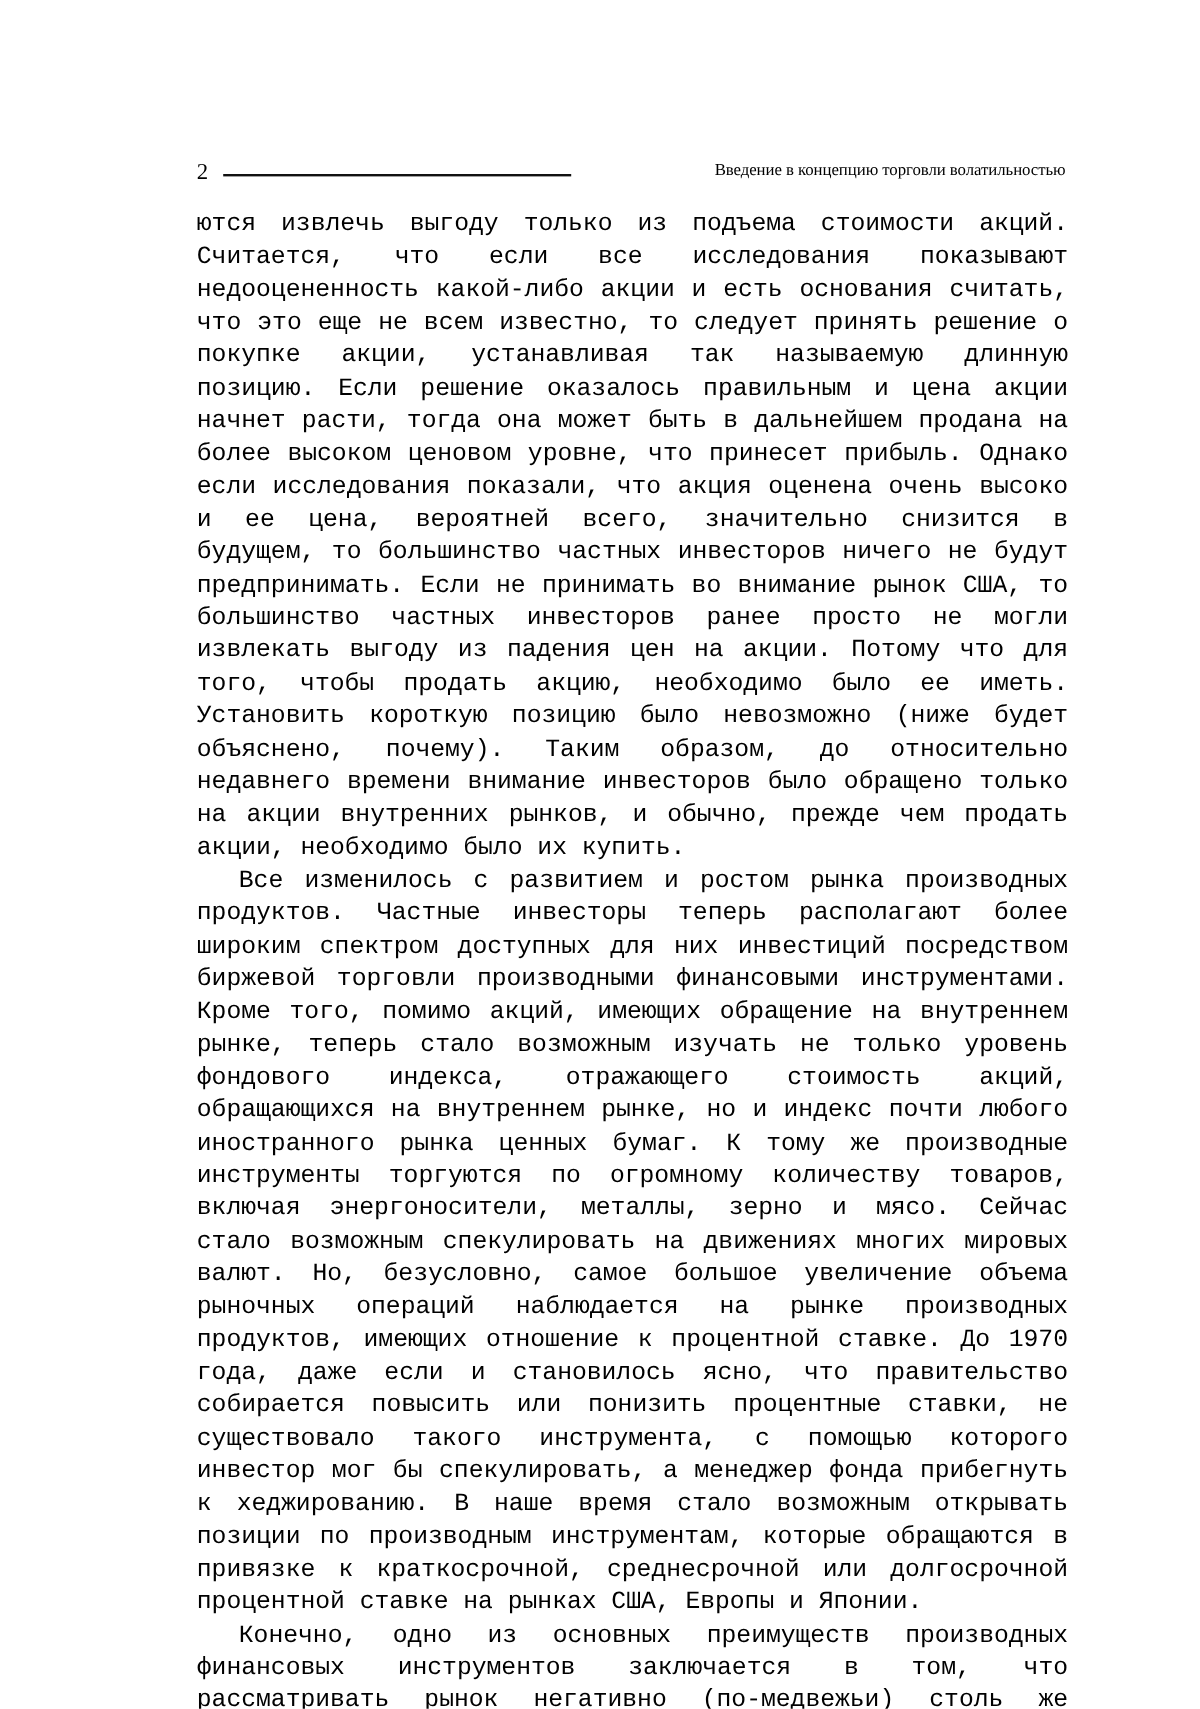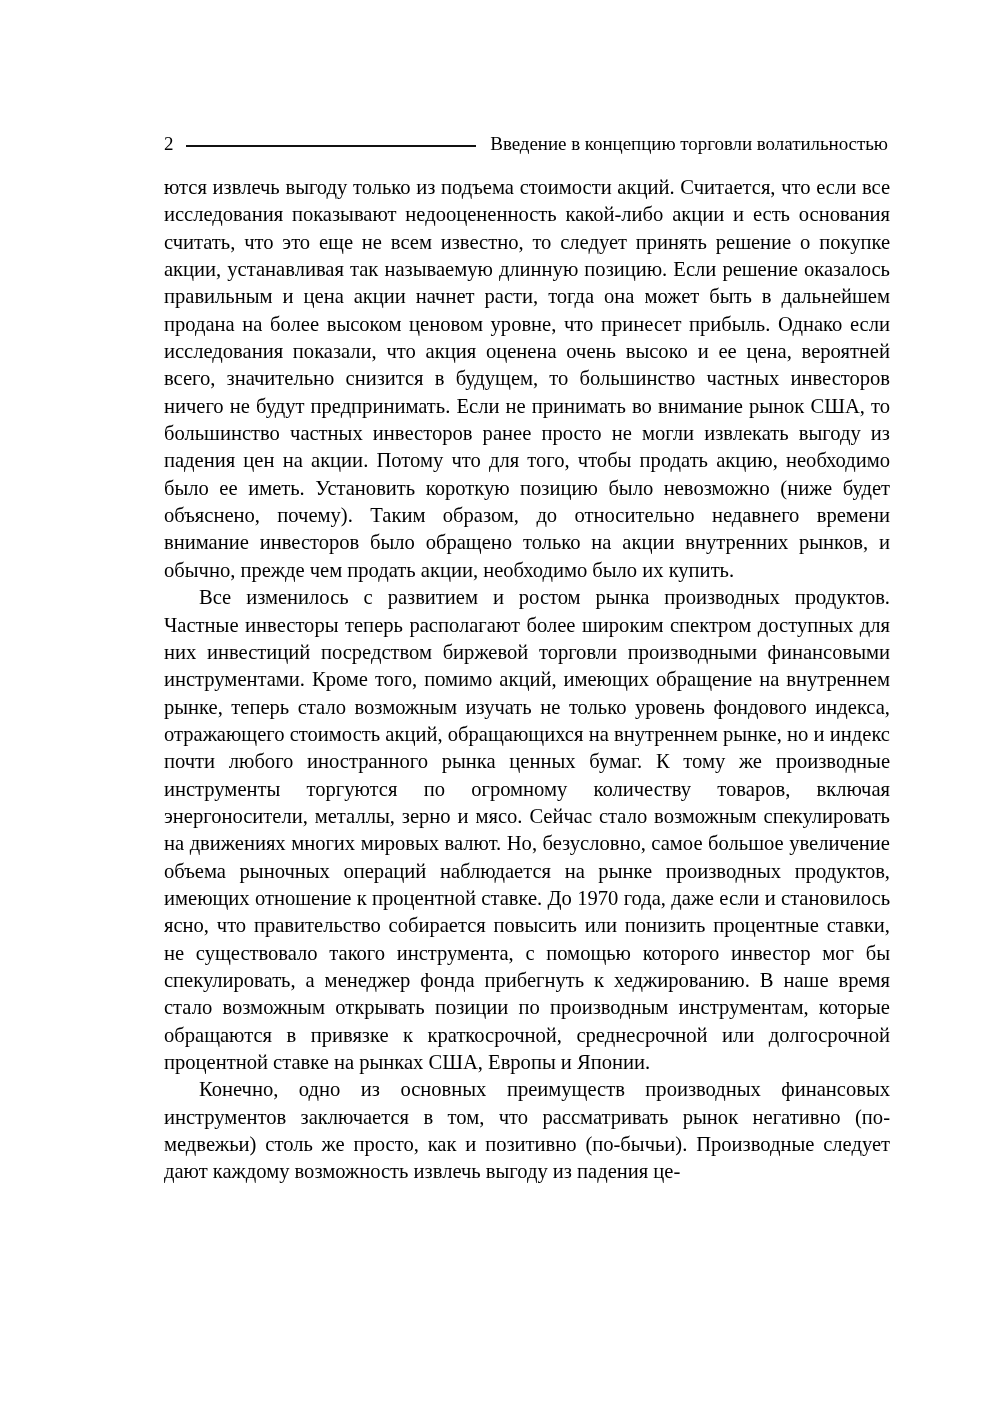--- a/index.html
+++ b/index.html
@@ -44,21 +44,21 @@
   }
   .head-rule {
     flex: 0 0 290px;
     height: 2px;
     background: #111111;
     margin-top: 6px;
   }
   .head-title {
     flex: 1 1 auto;
     text-align: right;
-    font-size: 19px;
+    font-size: 14px;
     line-height: 1;
     white-space: nowrap;
     letter-spacing: -0.05px;
   }
 
   
   .body-text {
     position: absolute;
     left: 164px;
     top: 174px;
@@ -66,20 +66,21 @@
   }
   .para {
     margin: 0;
     font-size: 20.6px;
     line-height: 27.35px;
     text-align: justify;
     text-justify: inter-word;
     letter-spacing: -0.02px;
     white-space: pre-wrap;
     hyphens: none;
+    font-family: Liberation Mono, monospace;
   }
   .para + .para {
     margin-top: 0;
   }
   .indent {
     display: inline-block;
     width: 35px;
   }
 </style>
 </head>

